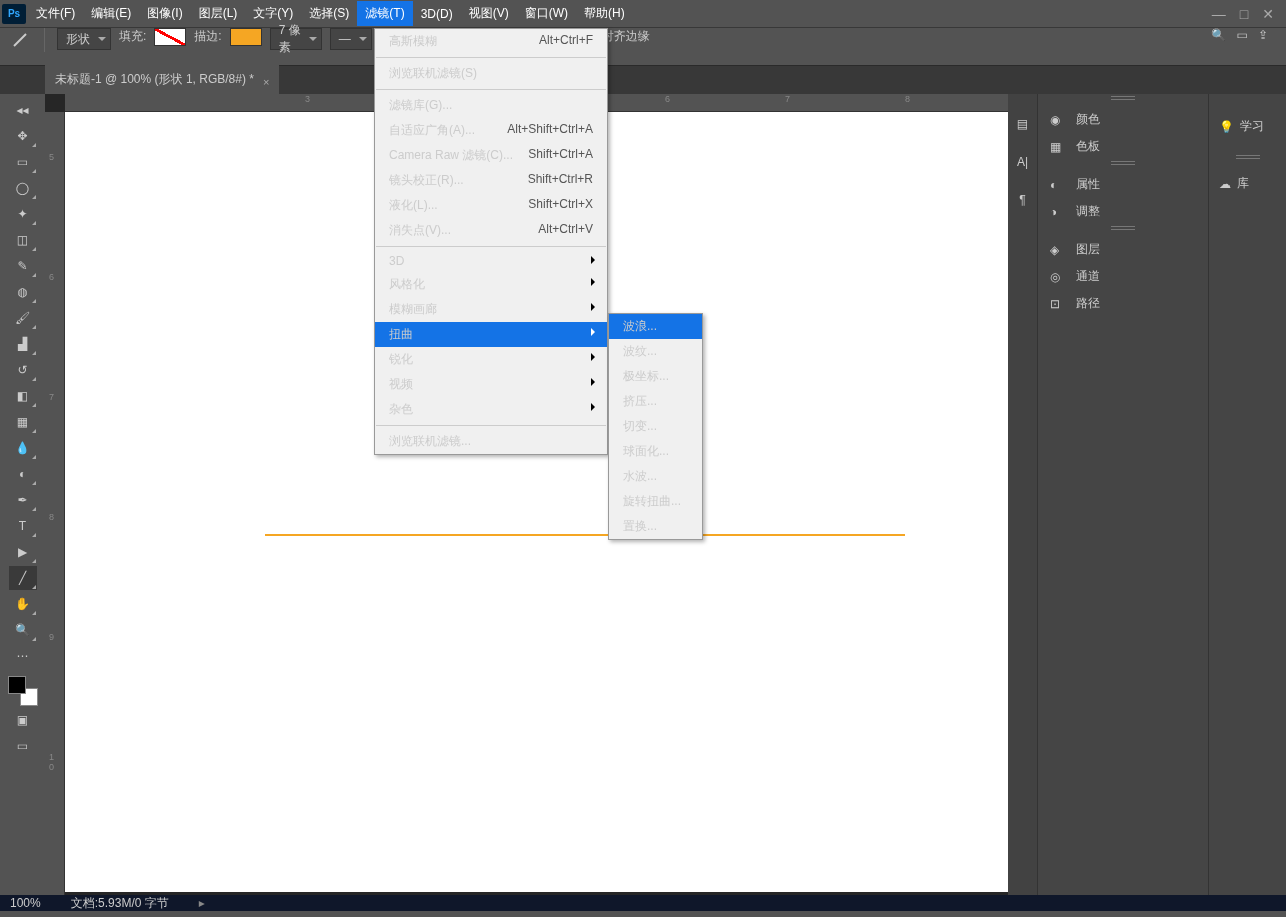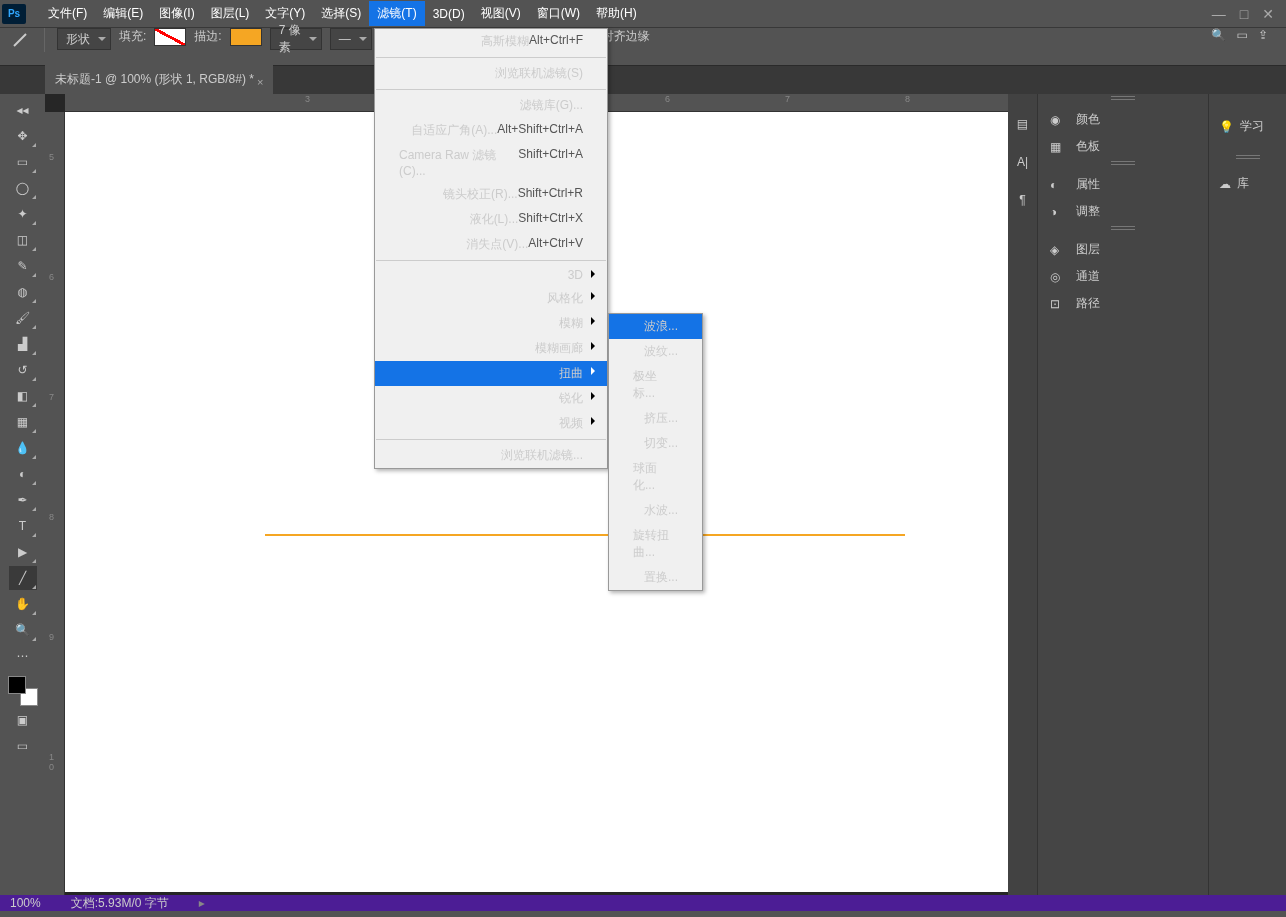--- a/index.html
+++ b/index.html
@@ -1,71 +1,71 @@
 <!DOCTYPE html>
 <html><head>
 <meta charset="utf-8">
 <style>
 *{margin:0;padding:0;box-sizing:border-box;font-family:"Microsoft YaHei",sans-serif;font-size:12px;color:#ccc;user-select:none}
 body{background:#535353;overflow:hidden;width:1286px;height:917px}
 .menubar{height:28px;background:#535353;display:flex;align-items:center;padding:0 2px;border-bottom:1px solid #383838}
-.ps-logo{width:24px;height:20px;background:#001e36;color:#31a8ff;font-weight:bold;font-size:10px;display:flex;align-items:center;justify-content:center;margin-right:14px;border-radius:2px}
+.ps-logo{width:24px;height:20px;background:#001e36;color:#31a8ff;font-weight:bold;font-size:10px;display:flex;align-items:center;justify-content:center;margin-right:2px;border-radius:2px}
 .menu-item{padding:4px 8px;cursor:pointer;color:#ffffff}
 .menu-item.active{background:#1473e6;color:#ffffff}
 .win-ctrl{margin-left:auto;display:flex;gap:14px;padding-right:10px}
 .win-ctrl span{color:#aaa;font-size:14px;cursor:pointer}
 .optbar{height:38px;background:#535353;display:flex;align-items:flex-start;padding:0 8px;gap:8px;border-bottom:1px solid #2a2a2a}
 .opt-icon{width:24px;height:24px;display:flex;align-items:center;justify-content:center}
 .opt-sel{background:#454545;border:1px solid #333;padding:2px 20px 2px 8px;position:relative;height:22px;display:flex;align-items:center}
 .opt-sel::after{content:"";position:absolute;right:4px;top:8px;border:4px solid transparent;border-top-color:#aaa}
 .opt-label{color:#ccc}
 .swatch{width:32px;height:18px;border:1px solid #333;display:inline-block}
 .swatch.none{background:linear-gradient(to top right,transparent 45%,#f00 45%,#f00 55%,transparent 55%),#fff}
 .swatch.orange{background:#f5a623;border:1px solid #333}
 .opt-input{background:#454545;border:1px solid #333;padding:2px 6px;height:22px;width:50px;color:#ccc}
 .sep{width:1px;height:24px;background:#666;margin:0 4px}
 .opt-right{margin-left:auto;display:flex;gap:10px;align-items:center;padding-right:10px}
 .tabbar{height:28px;background:#383838;display:flex;align-items:flex-end;padding-left:45px}
-.doc-tab{background:#535353;padding:6px 10px;color:#ccc;display:flex;align-items:flex-end;gap:3px;font-size:11px}
+.doc-tab{background:#535353;padding:6px 10px;color:#ccc;display:flex;align-items:flex-end;gap:9px;font-size:11px}
 .doc-tab .x{color:#aaa;font-size:11px}
 .main{display:flex;height:calc(917px - 28px - 38px - 28px - 22px)}
 .toolbar{width:45px;background:#535353;display:flex;flex-direction:column;align-items:center;padding-top:4px;gap:2px}
 .tool{width:28px;height:24px;display:flex;align-items:center;justify-content:center;cursor:pointer;color:#ccc;position:relative}
 .tool.active{background:#3a3a3a}
 .tool.dots::after{content:"";position:absolute;bottom:1px;right:1px;border:2px solid transparent;border-bottom-color:#aaa;border-right-color:#aaa}
 .fgbg{width:30px;height:30px;position:relative;margin-top:6px}
 .fgbg .bg{position:absolute;bottom:0;right:0;width:18px;height:18px;background:#fff;border:1px solid #888}
 .fgbg .fg{position:absolute;top:0;left:0;width:18px;height:18px;background:#000;border:1px solid #888}
 .canvas-area{flex:1;background:#262626;position:relative;overflow:hidden}
 .ruler-h{position:absolute;top:0;left:20px;right:0;height:18px;background:#535353;border-bottom:1px solid #333;font-size:9px;color:#aaa}
 .ruler-v{position:absolute;top:18px;left:0;width:20px;bottom:0;background:#535353;border-right:1px solid #333}
 .ruler-mark{position:absolute;font-size:9px;color:#888}
 .canvas{position:absolute;top:18px;left:20px;background:#fff;width:1006px;height:780px}
 .orange-line{position:absolute;top:440px;left:220px;width:640px;height:2px;background:#f5a623}
 .arrow{position:absolute;top:322px;left:690px;pointer-events:none}
 .dd-menu{position:absolute;top:28px;left:374px;width:234px;background:#f0f0f0;border:1px solid #999;box-shadow:2px 2px 4px rgba(0,0,0,.3);z-index:100}
-.dd-item{padding:4px 24px;color:#000;display:flex;justify-content:flex-end;cursor:pointer;position:relative}
+.dd-item{padding:4px 14px;color:#000;display:flex;justify-content:space-between;cursor:pointer;position:relative}
 .dd-item.hl{background:#1473e6;color:#fff}
 .dd-item .sc{color:#555}
 .dd-item .arr{position:absolute;right:8px;top:6px;border:4px solid transparent;border-left-color:#000}
 .dd-item.hl .arr{border-left-color:#fff}
 .dd-sep{height:1px;background:#ccc;margin:3px 1px}
 .sub-menu{position:absolute;top:313px;left:608px;width:95px;background:#f0f0f0;border:1px solid #999;box-shadow:2px 2px 4px rgba(0,0,0,.3);z-index:101}
 .right-panels{width:200px;background:#454545;display:flex}
 .mini-col{width:30px;background:#424242;display:flex;flex-direction:column;align-items:center;padding-top:20px;gap:18px;border-right:1px solid #333}
 .mini-icon{width:20px;height:20px;color:#ccc;display:flex;align-items:center;justify-content:center}
 .panel-col{flex:1;background:#454545;padding:2px}
 .panel-group{background:#454545;margin-bottom:1px}
 .panel-row{display:flex;align-items:center;gap:8px;padding:5px 10px;cursor:pointer}
 .panel-row .pi{width:18px;color:#ccc}
 .panel-hdr{height:10px;display:flex;justify-content:center}
 .panel-hdr span{width:24px;height:4px;border-top:1px solid #777;border-bottom:1px solid #777}
 .far-right{width:78px;background:#454545;display:flex;flex-direction:column;padding-top:18px;gap:4px;border-left:1px solid #333}
 .far-row{display:flex;align-items:center;gap:6px;padding:6px 10px}
-.statusbar{height:16px;background:#4c1d95;display:flex;align-items:center;padding:4px 10px;gap:30px;font-size:11px;color:#bbb}
+.statusbar{height:16px;background:#0f172a;display:flex;align-items:center;padding:4px 10px;gap:30px;font-size:11px;color:#bbb}
 .chk{width:12px;height:12px;border:1px solid #888;display:inline-block;background:#3a3a3a}
 svg{width:16px;height:16px}
 </style>
 </head>
 <body>
 
 <div class="menubar">
   <div class="ps-logo">Ps</div>
   <div class="menu-item">文件(F)</div>
   <div class="menu-item">编辑(E)</div>
@@ -292,37 +292,37 @@
   <div class="dd-sep"></div>
   <div class="dd-item">
       <span>3D</span>
       <span class="arr"></span>
     </div>
   <div class="dd-item">
       <span>风格化</span>
       <span class="arr"></span>
     </div>
   <div class="dd-item">
-      <span>模糊</span>
-      <span class="arr"></span>
-    </div>
-  <div class="dd-item">
       <span>模糊画廊</span>
       <span class="arr"></span>
     </div>
   <div class="dd-item hl">
       <span>扭曲</span>
       <span class="arr"></span>
     </div>
   <div class="dd-item">
       <span>锐化</span>
       <span class="arr"></span>
     </div>
   <div class="dd-item">
       <span>视频</span>
+      <span class="arr"></span>
+    </div>
+  <div class="dd-item">
+      <span>杂色</span>
       <span class="arr"></span>
     </div>
   <div class="dd-sep"></div>
   <div class="dd-item">
       <span>浏览联机滤镜...</span>
     </div>
 </div>
 
 <div class="sub-menu">
   <div class="dd-item hl">

